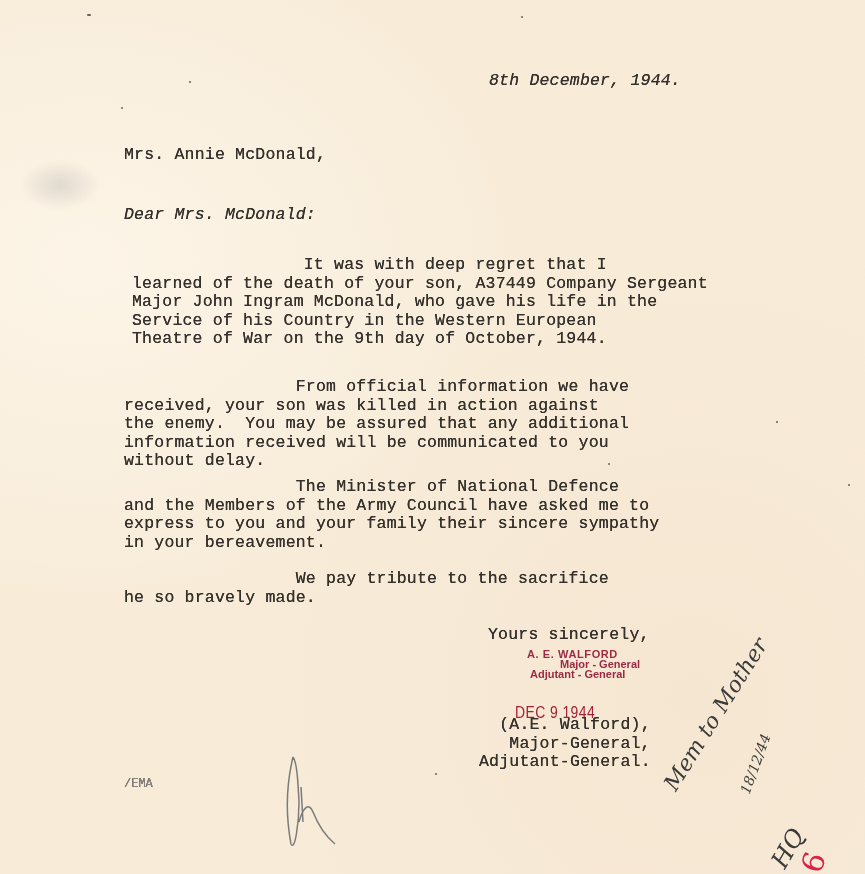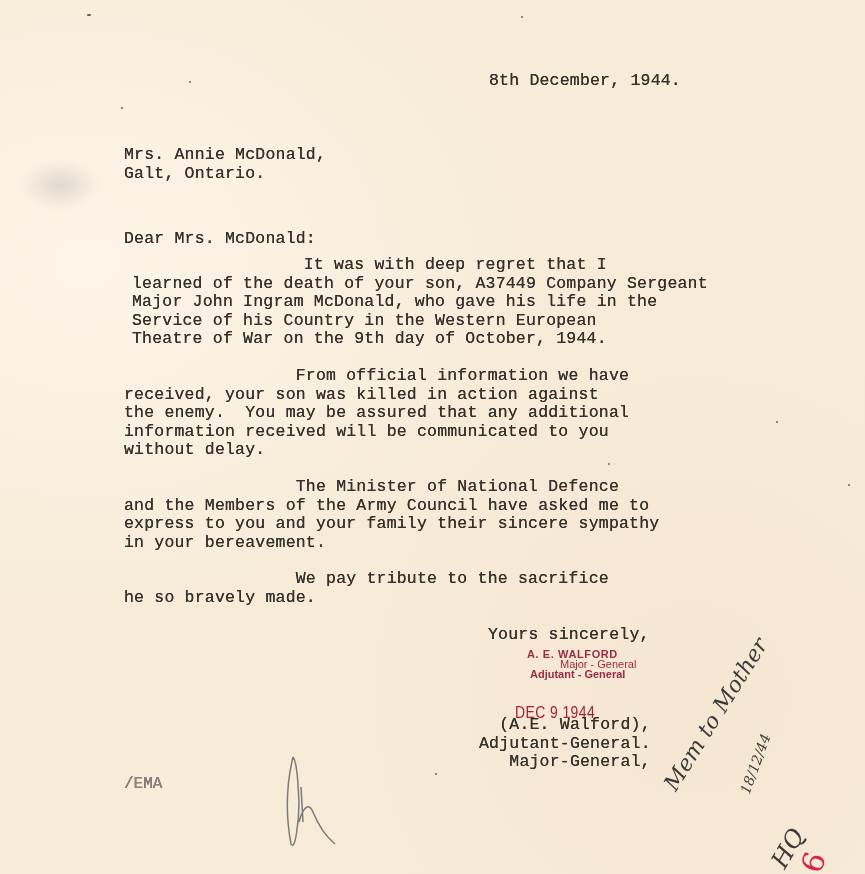--- a/index.html
+++ b/index.html
@@ -24,37 +24,37 @@
   }
   .tw {
     position: absolute;
     font-size: 16.5px;
     line-height: 18.6px;
     white-space: pre;
     letter-spacing: 0.2px;
     color: #34302b;
     text-shadow: 0 0 0.4px #34302b;
   }
-  .date { left: 489px; top: 72px; }
+  .date { left: 489px; top: 72px; font-style: italic; }
   .addr { left: 124px; top: 146px; }
-  .salutation { left: 124px; top: 230px; }
+  .salutation { left: 124px; top: 206px; font-style: italic; }
   .p1 { left: 124px; top: 256px; margin-left: 8px; }
-  .p2 { left: 124px; top: 367px; }
+  .p2 { left: 124px; top: 378px; }
   .p3 { left: 124px; top: 478px; }
   .p4 { left: 124px; top: 570px; }
   .closing { left: 488px; top: 626px; }
   .sigblock { left: 479px; top: 716px; text-align: right; }
-  .ref { left: 124px; top: 775px; color: #8a8580; font-size: 16px; letter-spacing: 0; }
+  .ref { left: 124px; top: 775px; color: #8a8580; font-size: 12px; letter-spacing: 0; }
   .stamp {
     position: absolute; left: 521px; top: 649px;
     font-family: "Liberation Sans", "DejaVu Sans", sans-serif;
     color: #9b2a45; font-size: 11px; line-height: 10px; font-weight: bold;
   }
   .stamp .name { letter-spacing: 0.6px; margin-left: 6px; }
-  .stamp .l2 { margin-left: 12px; font-weight: normal; padding-left: 27px; }
+  .stamp .l2 { margin-left: 12px; font-weight: bold; padding-left: 27px; }
   .stamp .l3 { margin-left: 9px; font-weight: bold; }
   .datestamp {
     position: absolute; left: 515px; top: 703px;
     font-family: "Liberation Sans", "DejaVu Sans", sans-serif;
     color: #a51f35; font-size: 17px; letter-spacing: 0.5px;
     transform: scaleX(0.82); transform-origin: left top;
   }
   .hand {
     position: absolute;
     font-family: "DejaVu Serif", serif;
@@ -78,21 +78,21 @@
 <div class="dot" style="left:189px;top:81px;"></div>
 <div class="dot" style="left:121px;top:107px;"></div>
 <div class="dot" style="left:87px;top:14px;width:4px;height:1.5px;"></div>
 <div class="dot" style="left:776px;top:421px;"></div>
 <div class="dot" style="left:608px;top:463px;"></div>
 <div class="dot" style="left:848px;top:484px;"></div>
 <div class="dot" style="left:435px;top:773px;"></div>
 
 <div class="tw date">8th December, 1944.</div>
 
-<div class="tw addr"><div>Mrs. Annie McDonald,</div><div>Galt, Ontario.</div></div>
+<div class="tw addr"><div>Mrs. Annie McDonald,</div></div>
 
 <div class="tw salutation">Dear Mrs. McDonald:</div>
 
 <div class="tw p1">                 It was with deep regret that I
 learned of the death of your son, A37449 Company Sergeant
 Major John Ingram McDonald, who gave his life in the
 Service of his Country in the Western European
 Theatre of War on the 9th day of October, 1944.</div>
 <div class="tw p2">                 From official information we have
 received, your son was killed in action against
@@ -109,21 +109,21 @@
 <div class="tw closing">Yours sincerely,</div>
 
 <div class="stamp">
   <div class="name">A. E. WALFORD</div>
   <div class="l2">Major - General</div>
   <div class="l3">Adjutant - General</div>
 </div>
 
 <div class="datestamp">DEC  9 1944</div>
 
-<div class="tw sigblock"><div>(A.E. Walford),</div><div>Adjutant-General.</div><div>Major-General,</div></div>
+<div class="tw sigblock"><div>(A.E. Walford),</div><div>Major-General,</div><div>Adjutant-General.</div></div>
 
 <div class="tw ref">/EMA</div>
 
 <svg class="mark" style="left:285px;top:752px;" width="70" height="110">
   <path d="M8,5 C2,30 0,60 6,92 C10,100 14,70 14,50 C13,30 12,10 8,5 M16,35 L18,70 M14,70 C18,55 24,50 28,60 C32,70 38,82 50,92" fill="none" stroke="#7b7b7b" stroke-width="1.5"></path>
 </svg>
 
 <div class="hand hand1">Mem to Mother</div>
 <div class="hand hand2">18/12/44</div>
 <div class="hand hand3">HQ</div>

